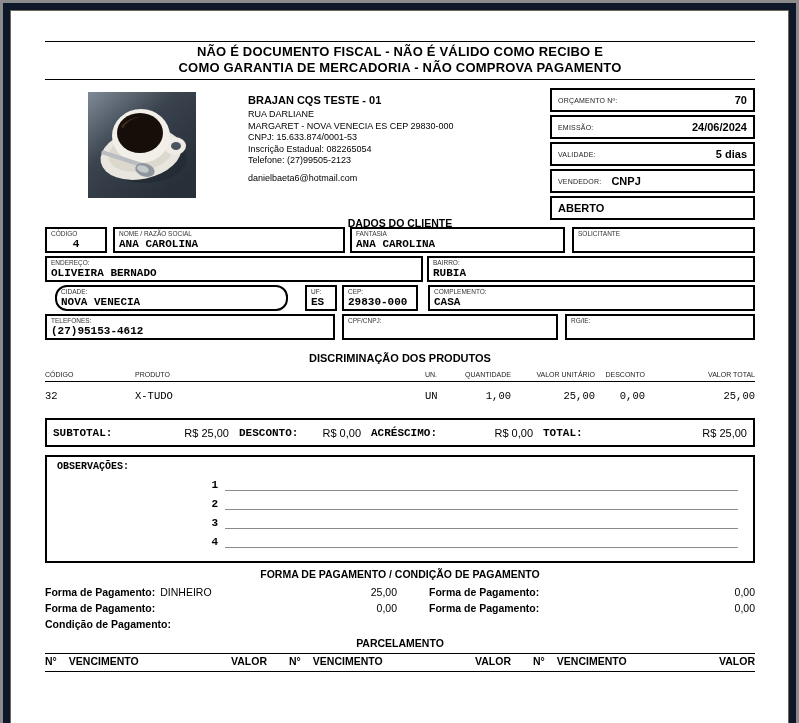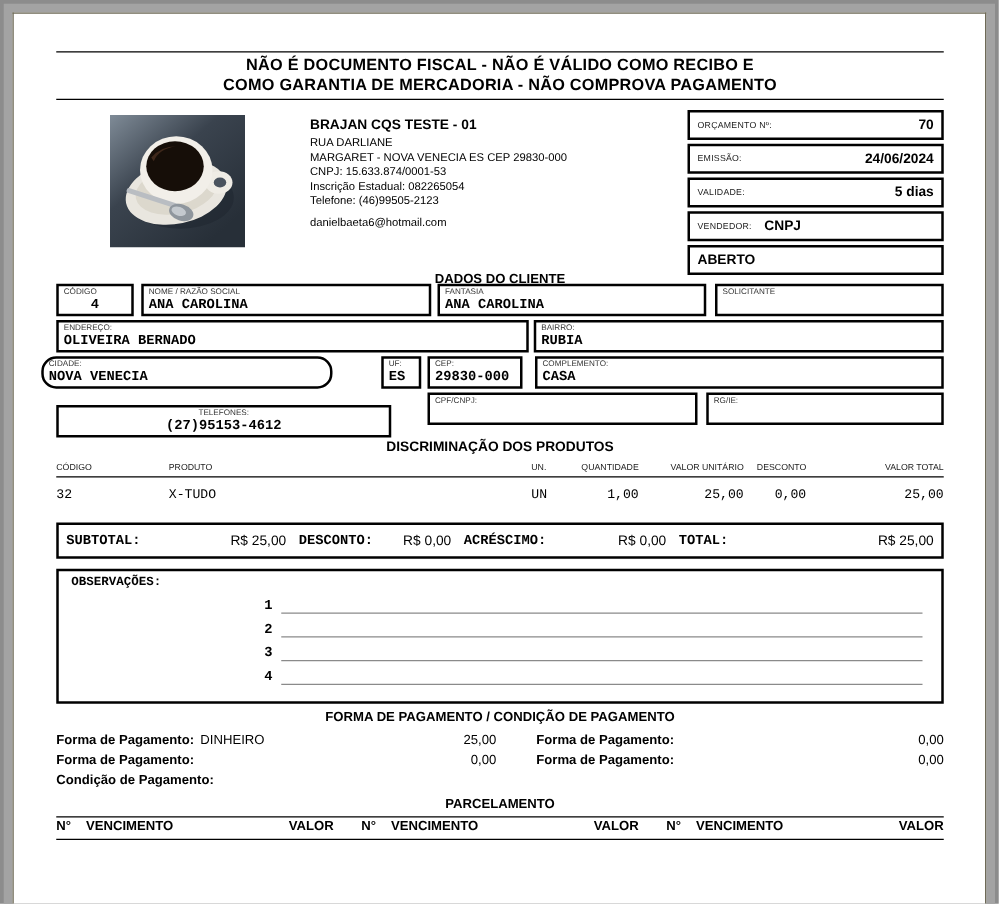--- a/index.html
+++ b/index.html
@@ -1,19 +1,19 @@
 <!DOCTYPE html>
 <html><head>
 <meta charset="utf-8">
 <style>
   * { margin:0; padding:0; box-sizing:border-box; }
   body { background:#c0c0c0; font-family:"Liberation Sans", sans-serif; }
 
   .frame-outer { width:799px; height:723px; background:#8C8C8C; padding:3px 3px 0 3px; }
-  .frame-gold  { width:100%; height:100%; background:#a3a3a3; padding:7px 7px 0 7px; }
+  .frame-gold  { width:100%; height:100%; background:#0f172a; padding:7px 7px 0 7px; }
   .page { width:100%; height:100%; background:#ffffff; border:1px solid #6E6A57;
           border-bottom:none; position:relative; overflow:hidden; color:#000; }
 
   .hline { border-top:1px solid #000; height:0; }
 
   
   .title-block { position:absolute; left:34px; top:30px; width:710px; }
   .title-text  { text-align:center; font-weight:bold; font-size:13px; line-height:16px;
                  padding:2px 0 3px 0; letter-spacing:0.2px; }
 
@@ -135,21 +135,21 @@
         <ellipse cx="57" cy="78" rx="10" ry="6.5" fill="#8f969d" transform="rotate(18 57 78)"></ellipse>
         <ellipse cx="55" cy="77" rx="6" ry="3.5" fill="#c4c9ce" transform="rotate(18 55 77)"></ellipse>
       </svg>
 
       <div class="company">
         <div class="cname">BRAJAN CQS TESTE - 01</div>
         <div class="cline">RUA DARLIANE</div>
         <div class="cline">MARGARET - NOVA VENECIA ES CEP 29830-000</div>
         <div class="cline">CNPJ: 15.633.874/0001-53</div>
         <div class="cline">Inscrição Estadual: 082265054</div>
-        <div class="cline">Telefone: (46)99505-2123</div>
+        <div class="cline">Telefone: (27)99505-2123</div>
         <div class="cemail">danielbaeta6@hotmail.com</div>
       </div>
 
       <div class="obox" style="top:77px;">
         <span class="olbl">ORÇAMENTO Nº:</span>
         <span class="oval">70</span>
       </div>
       <div class="obox" style="top:104px;">
         <span class="olbl">EMISSÃO:</span>
         <span class="oval">24/06/2024</span>
@@ -187,38 +187,38 @@
 
       <div class="fbox" style="left:34px; top:245px; width:378px; height:26px;">
         <span class="flbl">ENDEREÇO:</span>
         <span class="fval">OLIVEIRA BERNADO</span>
       </div>
       <div class="fbox" style="left:416px; top:245px; width:328px; height:26px;">
         <span class="flbl">BAIRRO:</span>
         <span class="fval">RUBIA</span>
       </div>
 
-      <div class="fbox" style="left:22px; top:274px; width:233px; height:26px;border-radius:12px;">
+      <div class="fbox" style="left:44px; top:274px; width:233px; height:26px;border-radius:12px;">
         <span class="flbl">CIDADE:</span>
         <span class="fval">NOVA VENECIA</span>
       </div>
       <div class="fbox" style="left:294px; top:274px; width:32px; height:26px;">
         <span class="flbl">UF:</span>
         <span class="fval">ES</span>
       </div>
       <div class="fbox" style="left:331px; top:274px; width:76px; height:26px;">
         <span class="flbl">CEP:</span>
         <span class="fval">29830-000</span>
       </div>
       <div class="fbox" style="left:417px; top:274px; width:327px; height:26px;">
         <span class="flbl">COMPLEMENTO:</span>
         <span class="fval">CASA</span>
       </div>
 
-      <div class="fbox" style="left:34px; top:313px; width:268px; height:26px;text-align:center;">
+      <div class="fbox" style="left:34px; top:303px; width:290px; height:26px;">
         <span class="flbl">TELEFONES:</span>
         <span class="fval">(27)95153-4612</span>
       </div>
       <div class="fbox" style="left:331px; top:303px; width:216px; height:26px;">
         <span class="flbl">CPF/CNPJ:</span>
         <span class="fval"></span>
       </div>
       <div class="fbox" style="left:554px; top:303px; width:190px; height:26px;">
         <span class="flbl">RG/IE:</span>
         <span class="fval"></span>

